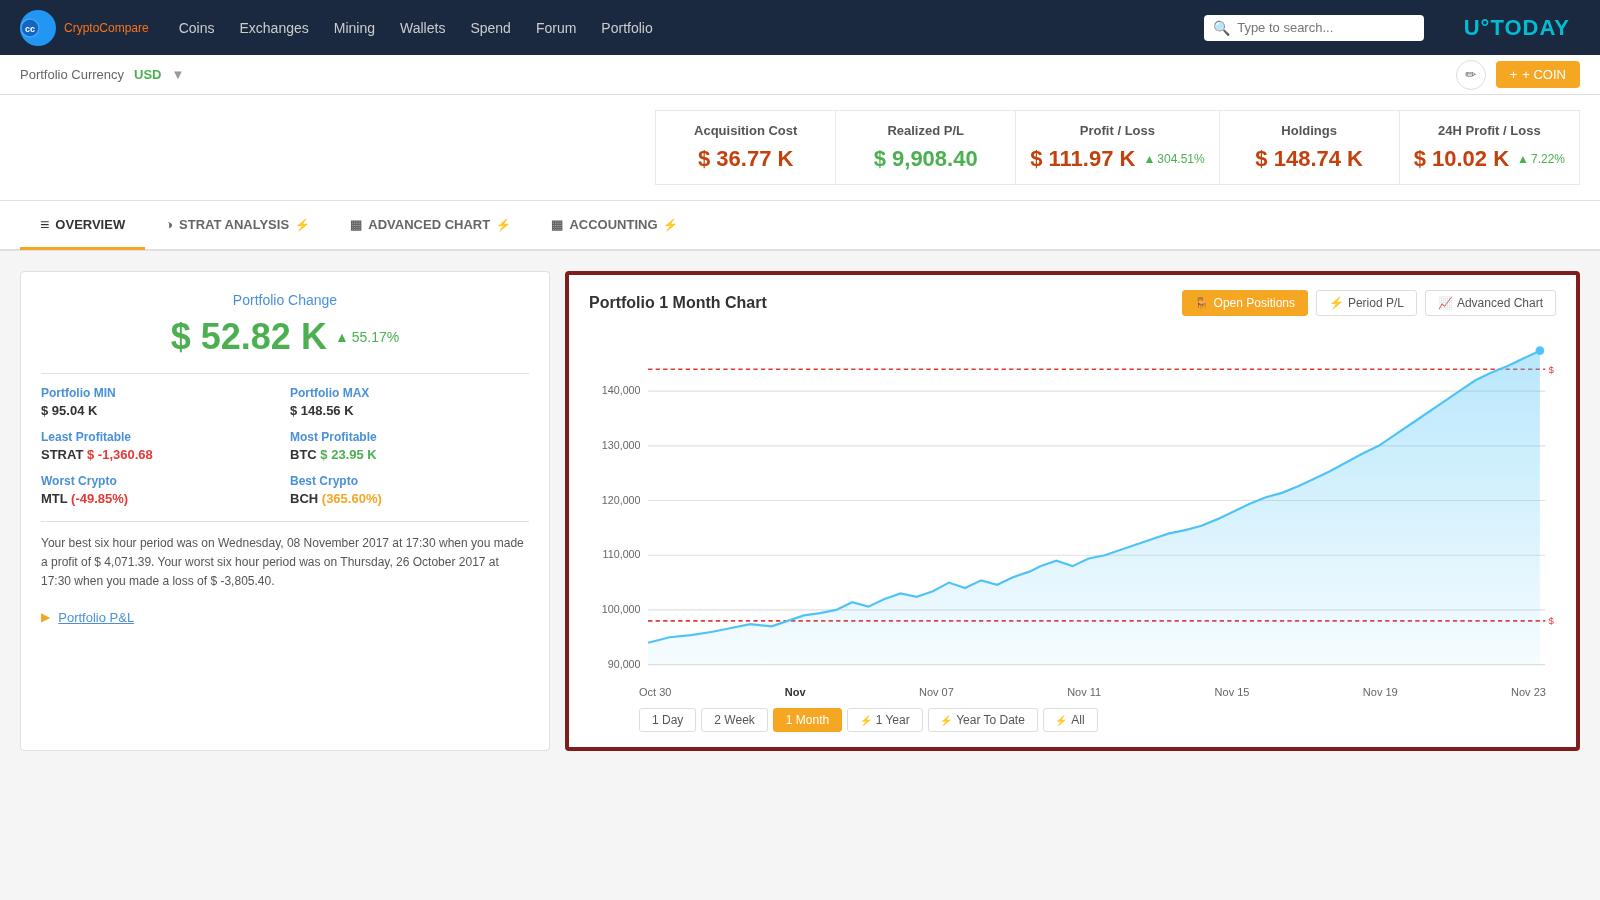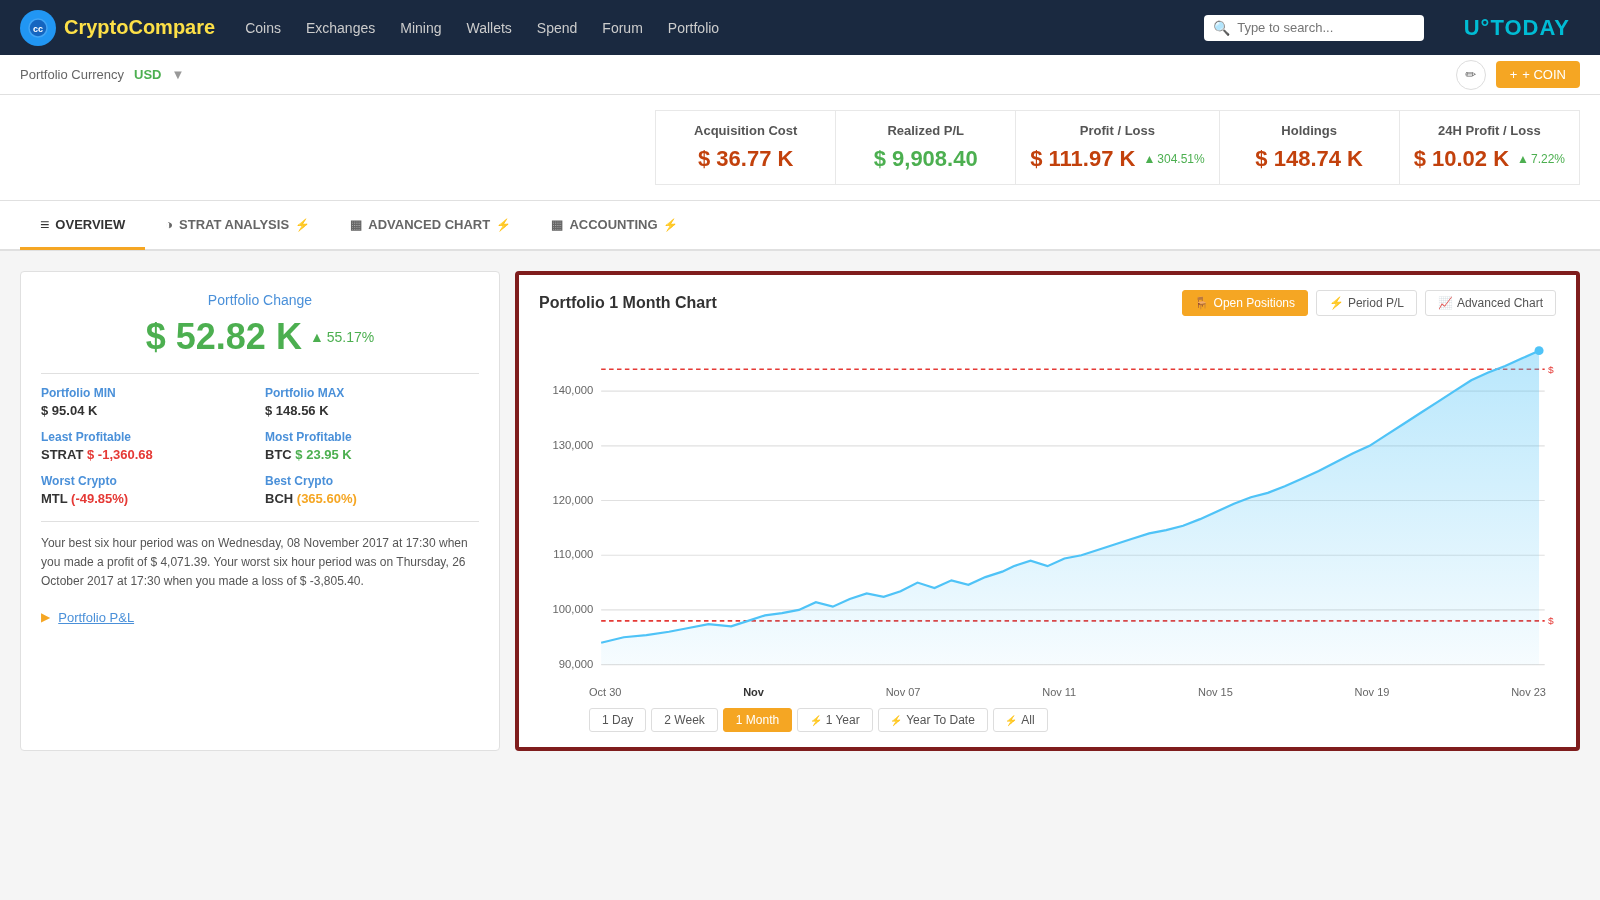--- a/index.html
+++ b/index.html
@@ -19,21 +19,21 @@
       align-items: center;
       gap: 8px;
       color: white;
       font-size: 18px;
       font-weight: bold;
     }
     .nav-logo .logo-icon {
       width: 36px; height: 36px;
       background: #2196F3;
       border-radius: 50%;
-      display: flex; align-items: center; justify-content: center;
+      display: flex; align-items: center; 
       color: white; font-size: 13px; font-weight: bold;
     }
     .nav-links { display: flex; gap: 25px; }
     .nav-links a {
       color: #ccc; text-decoration: none; font-size: 14px;
       padding: 5px 0;
     }
     .nav-search {
       margin-left: auto;
       display: flex; align-items: center;
@@ -151,21 +151,21 @@
     
     .main-content {
       display: flex;
       gap: 0;
       padding: 20px;
       background: #f5f5f5;
     }
 
     
     .left-panel {
-      width: 480px;
+      width: 530px;
       flex-shrink: 0;
       background: white;
       border: 1px solid #e0e0e0;
       border-radius: 4px;
       padding: 20px;
     }
     .portfolio-change-title {
       text-align: center;
       color: #4a90d9;
       font-size: 14px;
@@ -305,21 +305,21 @@
 <body>
 
 <div class="navbar">
   <div class="nav-logo">
     <div class="logo-icon">
       <svg width="20" height="20" viewBox="0 0 20 20">
         <circle cx="10" cy="10" r="9" fill="#1565C0" stroke="#42a5f5" stroke-width="1.5"></circle>
         <text x="10" y="14" text-anchor="middle" fill="white" font-size="9" font-weight="bold">cc</text>
       </svg>
     </div>
-    <span style="color:#fde047; font-size:20px; font-weight:bold;">CryptoCompare</span>
+    <span style="color:#f97316; font-size:12px; font-weight:normal;">CryptoCompare</span>
   </div>
   <nav class="nav-links">
     <a href="#">Coins</a>
     <a href="#">Exchanges</a>
     <a href="#">Mining</a>
     <a href="#">Wallets</a>
     <a href="#">Spend</a>
     <a href="#">Forum</a>
     <a href="#">Portfolio</a>
   </nav>

